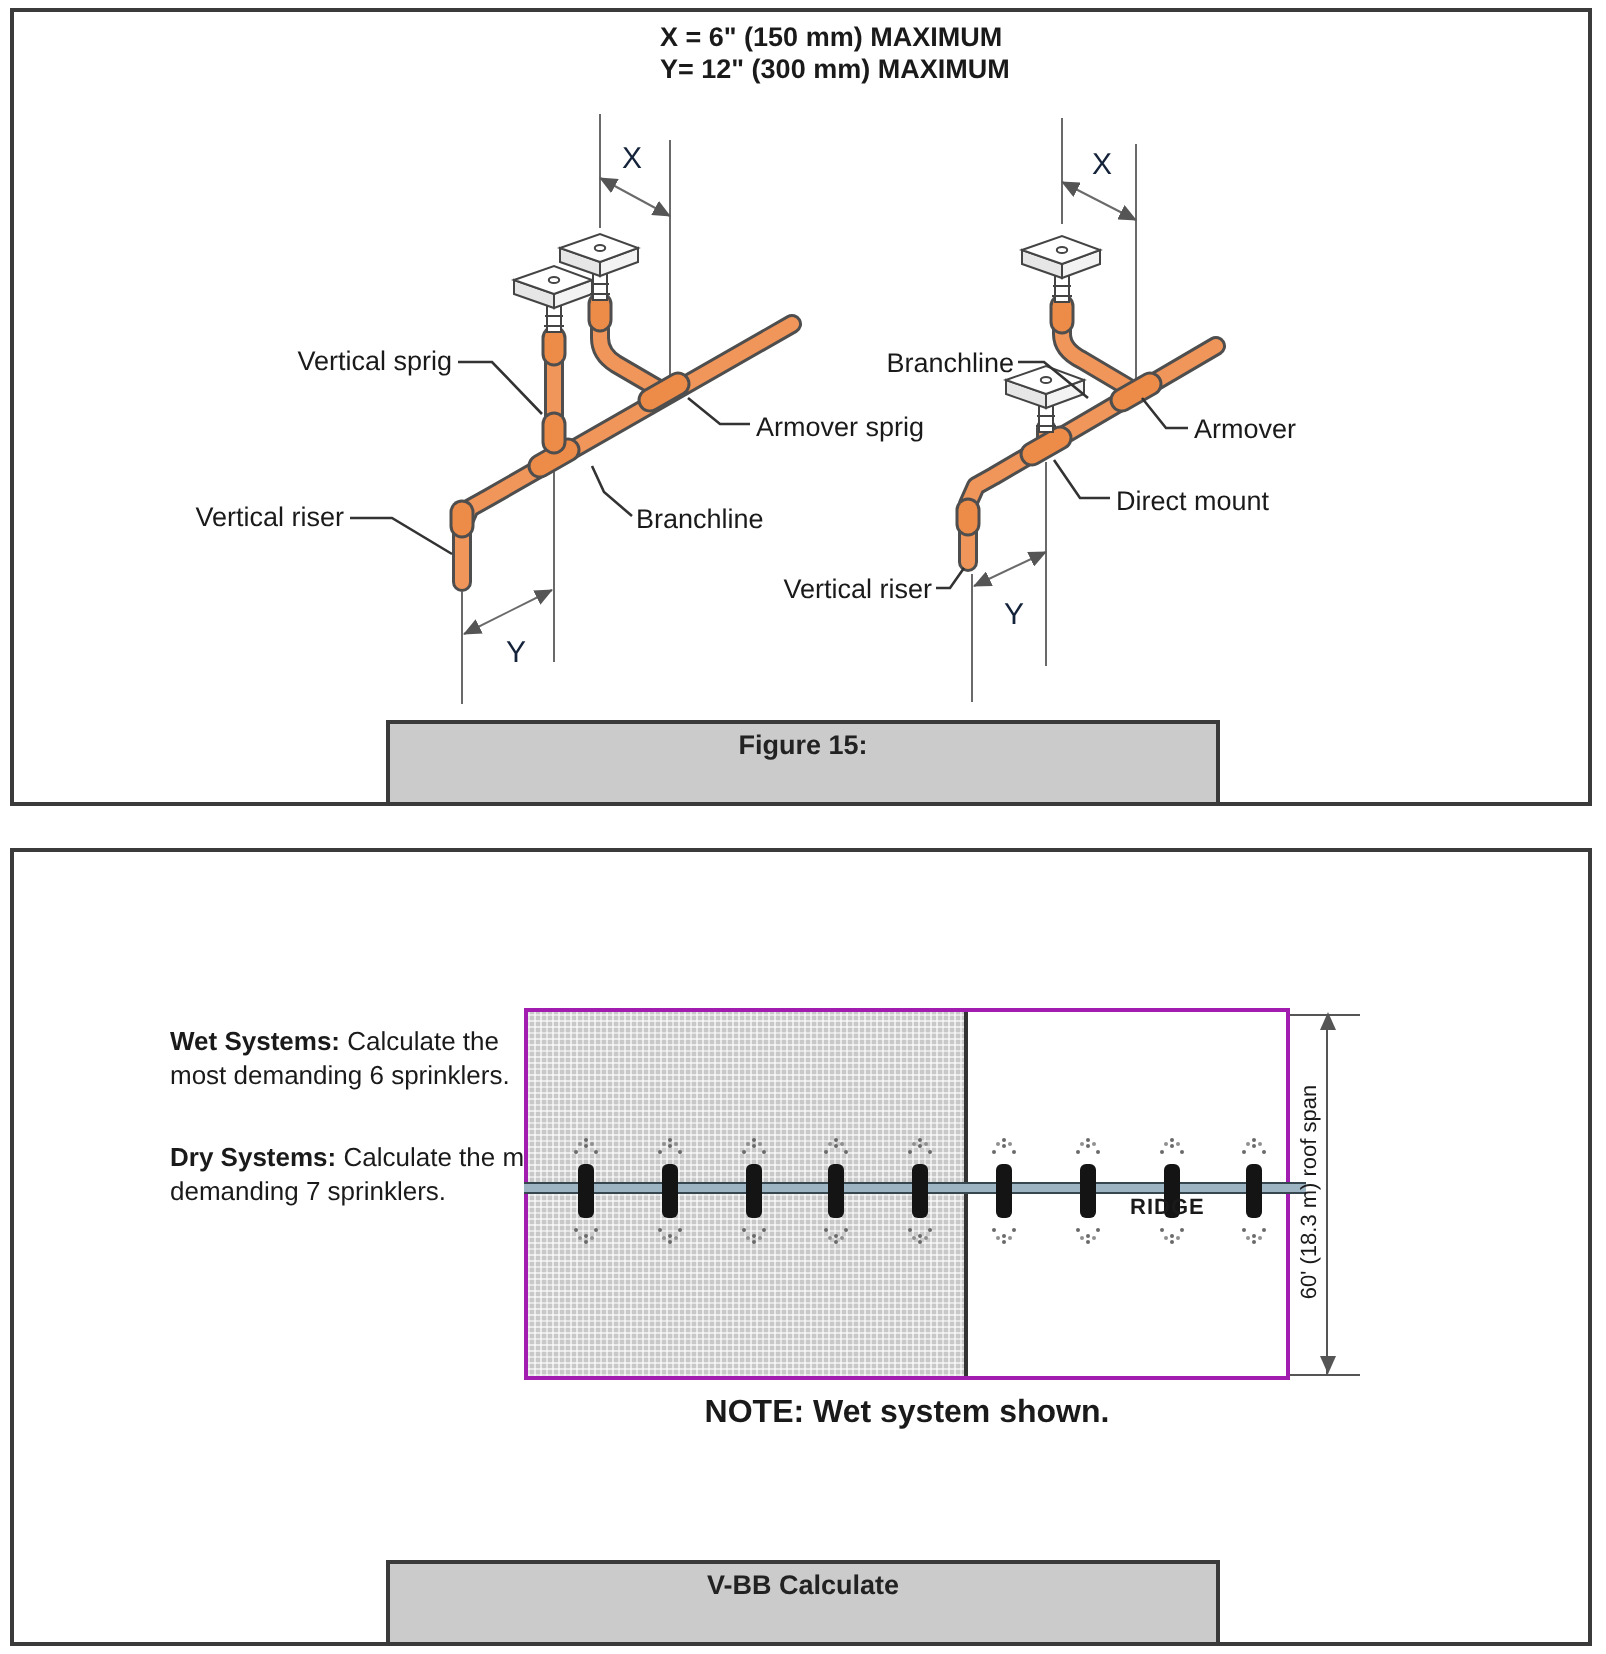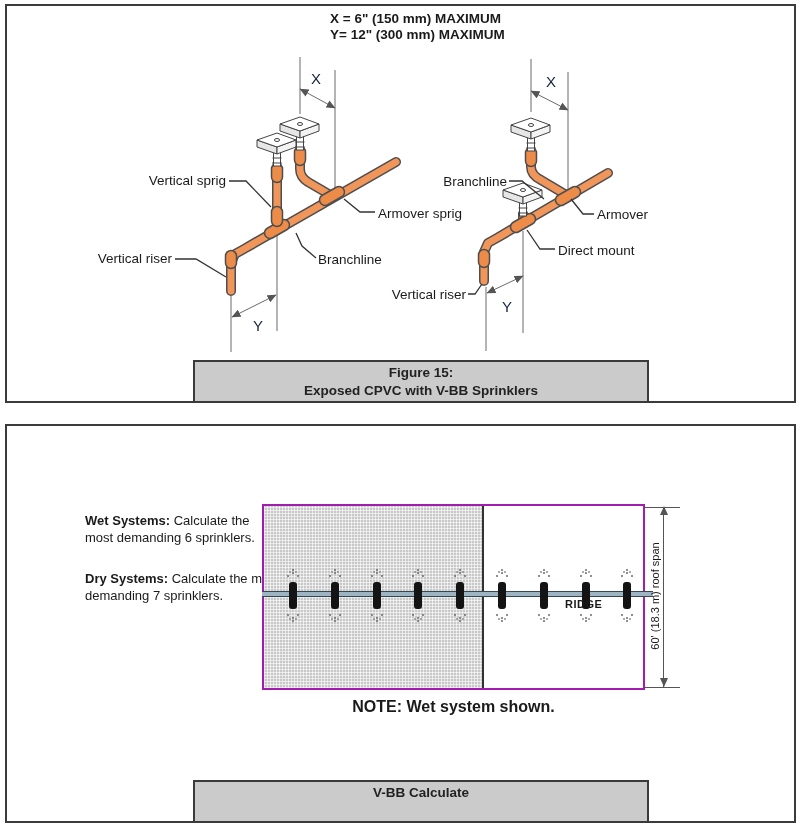--- a/index.html
+++ b/index.html
@@ -14,21 +14,21 @@
   svg .lbl{font-family:"Liberation Sans",sans-serif;font-size:13.5px;fill:#1a1a1a;}
   svg .dimlbl{font-family:"Liberation Sans",sans-serif;font-size:15px;fill:#14233a;}
   svg .dim{stroke:#6a6a6a;stroke-width:1;}
   svg .ldr{fill:none;stroke:#333;stroke-width:1.3;}
   svg .po{fill:none;stroke:#4e4e4e;stroke-width:10;stroke-linecap:round;stroke-linejoin:round;}
   svg .pf{fill:none;stroke:#F0965B;stroke-width:7;stroke-linecap:round;stroke-linejoin:round;}
   svg .co{fill:none;stroke:#4e4e4e;stroke-width:12.5;stroke-linecap:round;}
   svg .cf{fill:none;stroke:#ED8B49;stroke-width:9.5;stroke-linecap:round;}
   svg .hd{stroke:#444;stroke-width:1;}
 
-  .caption{position:absolute;left:186px;top:354px;width:456px;height:43px;background:#cbcbcb;border:2px solid #3a3a3a;box-sizing:border-box;text-align:center;font-weight:700;font-size:13.5px;line-height:18px;padding-top:2px;color:#222;}
+  .caption{position:absolute;left:186px;top:354px;width:417px;height:43px;background:#cbcbcb;border:2px solid #3a3a3a;box-sizing:border-box;text-align:center;font-weight:700;font-size:13.5px;line-height:18px;padding-top:2px;color:#222;}
 
   .systems{position:absolute;left:78px;width:196px;font-size:13px;line-height:17px;}
   #wet{top:86px;} #dry{top:144px;}
 
   .roofbox{position:absolute;left:255px;top:78px;width:383px;height:186px;border:2px solid #a21caf;box-sizing:border-box;background:#fff;}
   .hatch{position:absolute;left:0;top:0;width:218px;height:100%;border-right:2px solid #333;box-sizing:content-box;
     background-color:#c8c8c8;
     background-image:
       repeating-linear-gradient(0deg,rgba(255,255,255,.62) 0 1px,transparent 1px 3px),
       repeating-linear-gradient(90deg,rgba(255,255,255,.62) 0 1px,transparent 1px 3px),
@@ -166,21 +166,20 @@
     <text class="lbl" x="378" y="218">Armover sprig</text>
     <text class="lbl" x="318" y="264">Branchline</text>
     <text class="lbl" x="507" y="186" text-anchor="end">Branchline</text>
     <text class="lbl" x="597" y="219">Armover</text>
     <text class="lbl" x="558" y="255">Direct mount</text>
     <text class="lbl" x="466" y="299" text-anchor="end">Vertical riser</text>
   </svg>
 
   <div class="caption">
     <div>Figure 15:</div>
-    <div>Exposed CPVC with V-BB Sprinklers</div>
   </div>
 </div>
 
 <div class="panel" id="panel16">
 
   <div class="systems" id="wet">
     <b>Wet Systems:</b><span> Calculate the most demanding 6 sprinklers.</span>
   </div>
   <div class="systems" id="dry">
     <b>Dry Systems:</b><span> Calculate the most demanding 7 sprinklers.</span>

